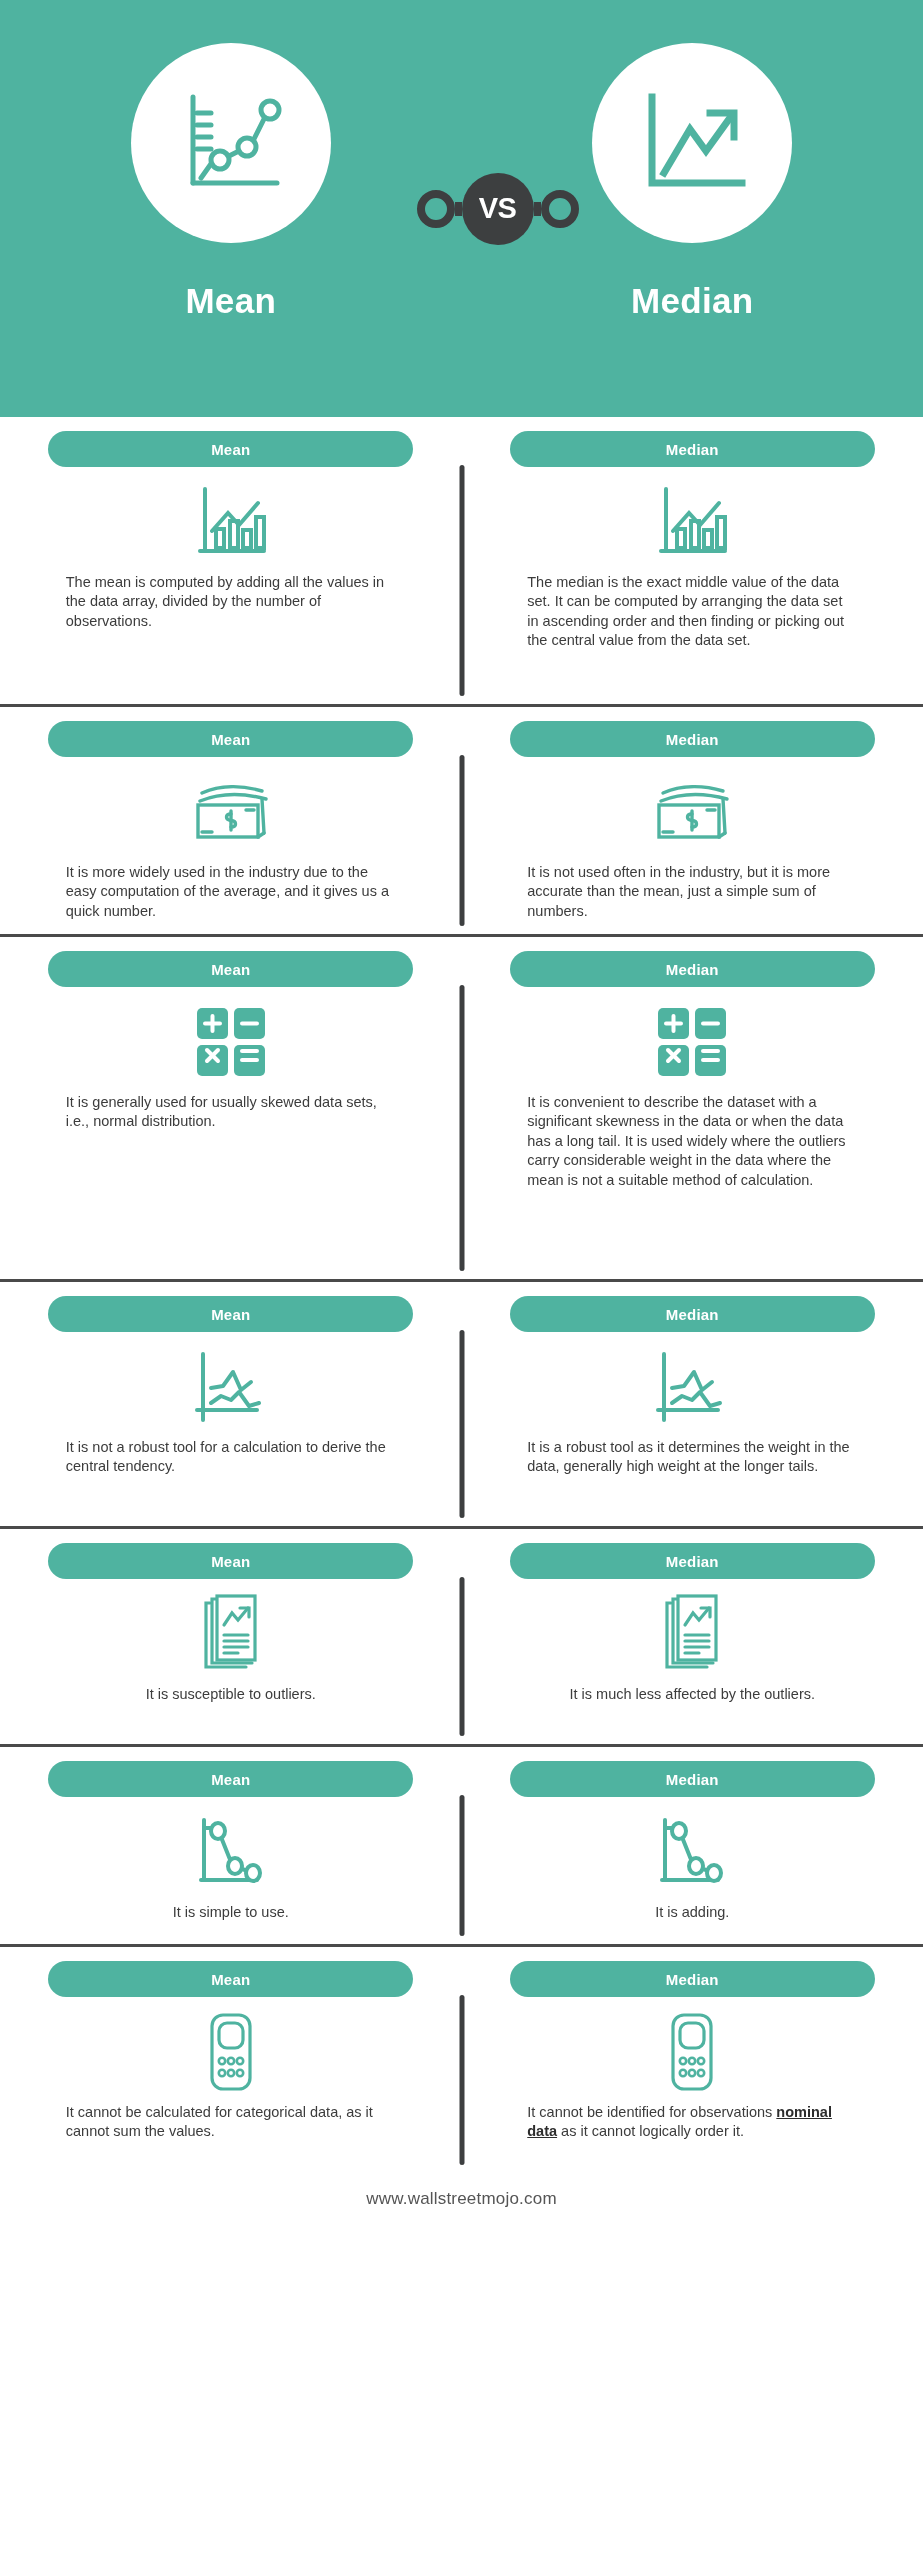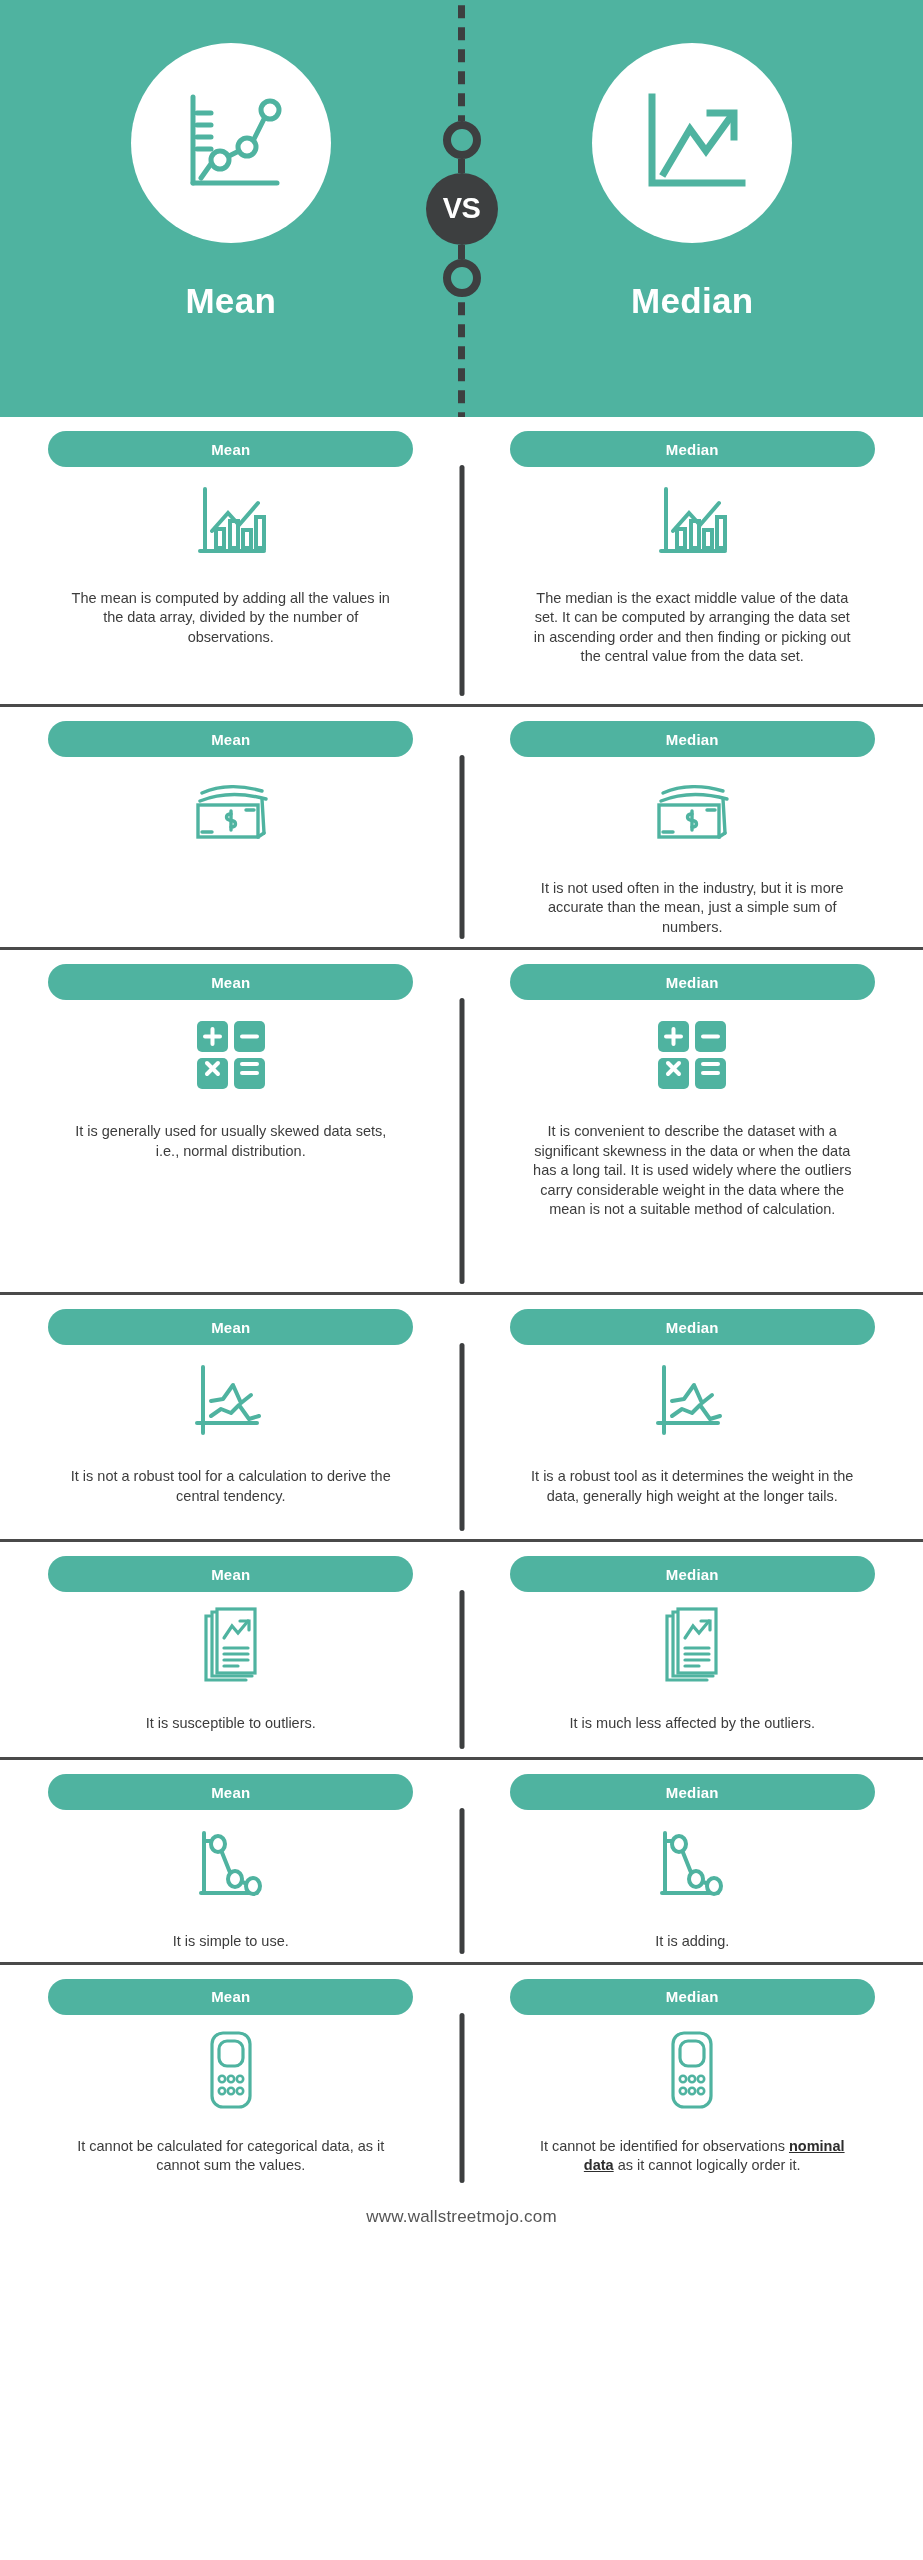--- a/index.html
+++ b/index.html
@@ -57,21 +57,20 @@
 
   
   .vs-column {
     position: absolute;
     left: 50%;
     top: 0;
     transform: translateX(-50%);
     width: 90px;
     height: 417px;
     display: flex;
-    flex-direction: column;
     align-items: center;
   }
 
   .dash-line {
     width: 7px;
     flex: 1 1 auto;
     background-image: linear-gradient(#3d3f40 58%, rgba(255,255,255,0) 0%);
     background-position: center;
     background-size: 7px 22px;
     background-repeat: repeat-y;
@@ -146,22 +145,21 @@
 
   .cell-icon {
     height: 82px;
     margin-top: 14px;
     display: flex;
     align-items: center;
     justify-content: center;
   }
 
   .cell-text {
-    margin-top: 26px;
-    text-align: center;
+    margin-top: 10px;
     color: #3c3c3c;
     font-size: 14.5px;
     line-height: 1.34;
     max-width: 330px;
   }
 
   .cell-text b {
     font-weight: bold;
     text-decoration: underline;
     color: #2d2d2d;
@@ -303,20 +301,21 @@
               <rect x="8" y="28" width="60" height="32"></rect>
               <line x1="12" y1="55" x2="22" y2="55"></line>
               <line x1="56" y1="33" x2="64" y2="33"></line>
               <path d="M41 37 C35 37, 35 43, 41 43.5 C47 44, 47 50, 41 50"></path>
               <line x1="41" y1="34" x2="41" y2="53"></line>
               <line x1="72" y1="22" x2="74" y2="56"></line>
               <line x1="68" y1="60" x2="74" y2="56"></line>
             </g>
           </svg>
         </div>
+        <div class="cell-text">It is more widely used in the industry due to the easy computation of the average, and it gives us a quick number.</div>
       </div>
       <div class="cell">
         <div class="pill">Median</div>
         <div class="cell-icon">
           <svg width="82" height="70" viewBox="0 0 82 70">
             <g stroke="#4FB3A0" stroke-width="3.4" fill="none" stroke-linecap="round">
               <path d="M12 16 C30 8, 52 8, 72 14"></path>
               <path d="M10 24 C30 16, 54 16, 76 22"></path>
               <rect x="8" y="28" width="60" height="32"></rect>
               <line x1="12" y1="55" x2="22" y2="55"></line>

